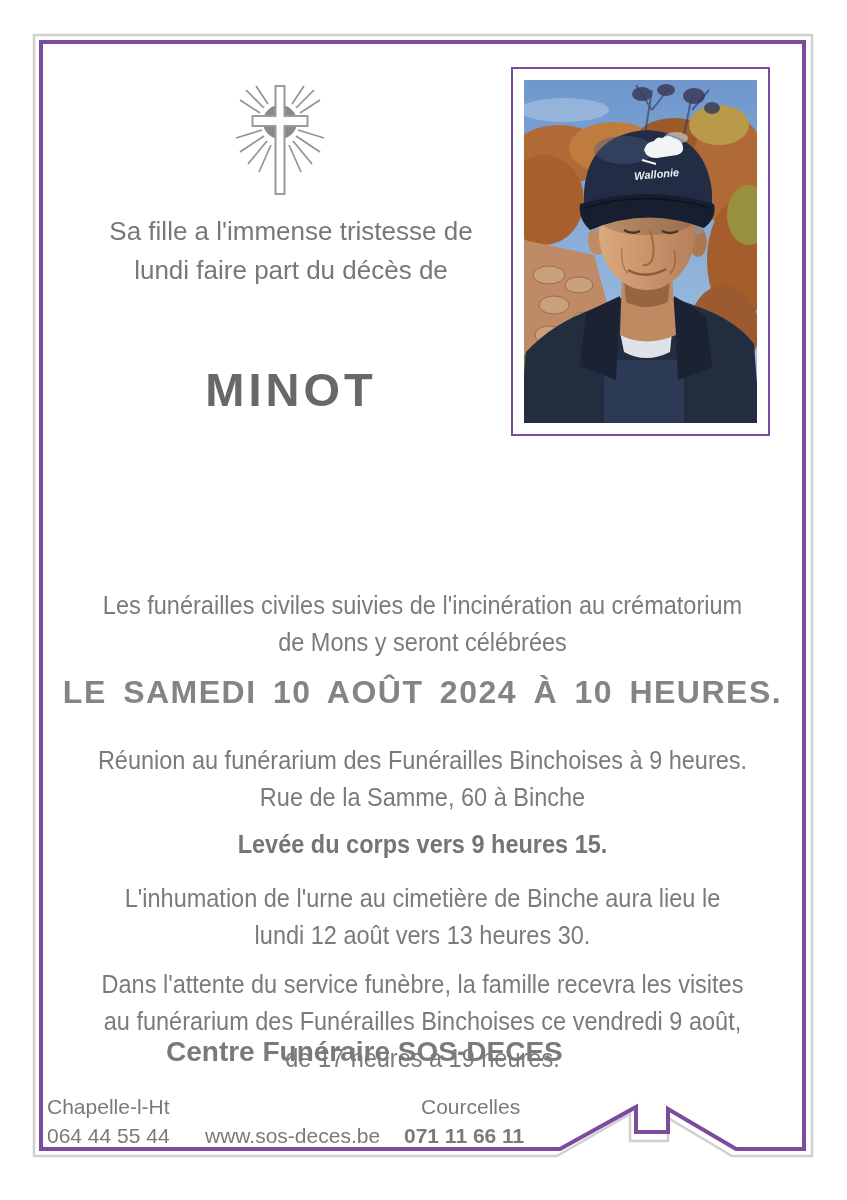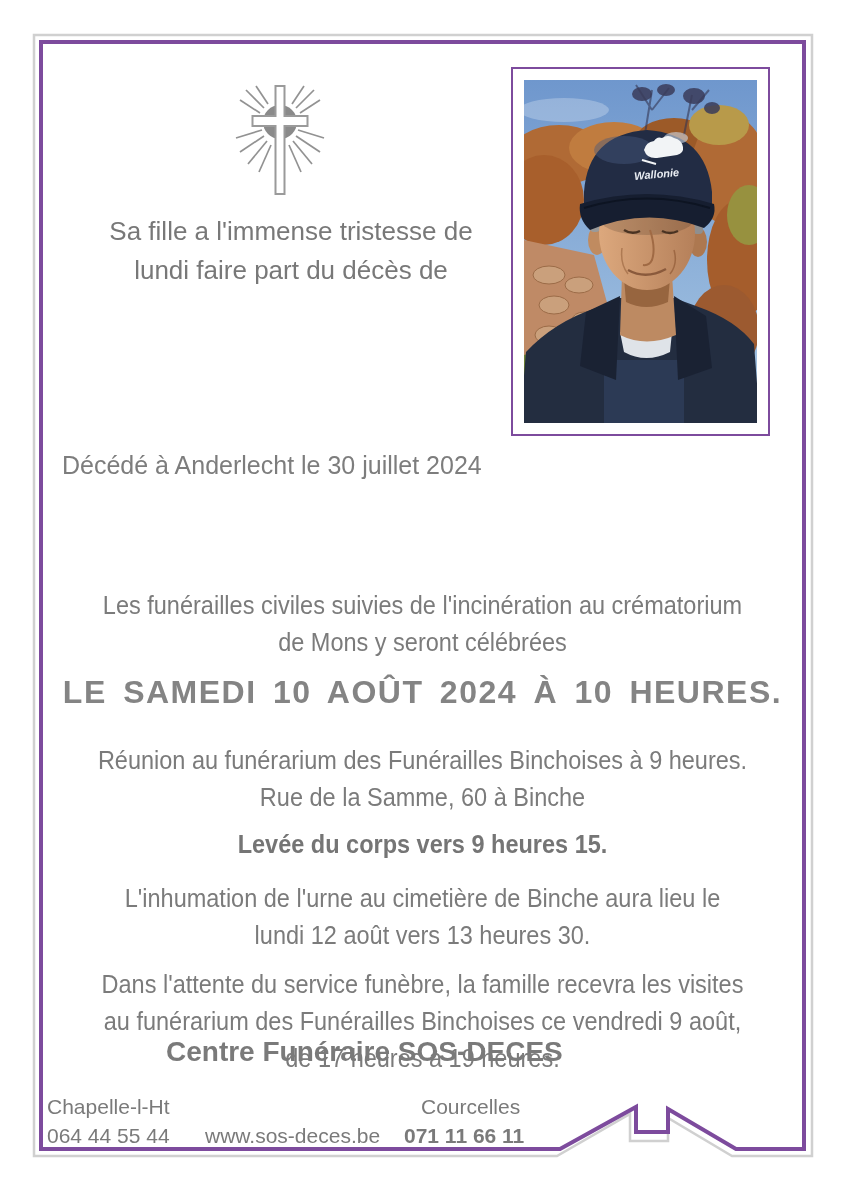--- a/index.html
+++ b/index.html
@@ -138,23 +138,23 @@
       <path d="M118,80 l14,4" stroke="#f2f4f6" stroke-width="2"></path>
       <text x="133" y="98" font-size="11" font-style="italic" font-weight="bold" fill="#e8ecf2" text-anchor="middle" transform="rotate(-5 133 98)" font-family="Liberation Sans, sans-serif">Wallonie</text>
     </svg>
   </div>
 
   <div class="leftcol intro">
     <div>Sa fille a l'immense tristesse de</div>
     <div>lundi faire part du décès de</div>
   </div>
 
+  <div class="leftcol lastname">MINOT</div>
 
   <div class="vitals">
-    <div>Décédé à Anderlecht le 30 juillet 2024</div>
   </div>
 
   <div class="center-block ceremony narrow">
     <div>Les funérailles civiles suivies de l'incinération au crématorium</div>
     <div>de Mons y seront célébrées</div>
   </div>
 
   <div class="center-block bigdate">LE SAMEDI 10 AOÛT 2024 À 10 HEURES.</div>
 
   <div class="center-block meeting narrow">

